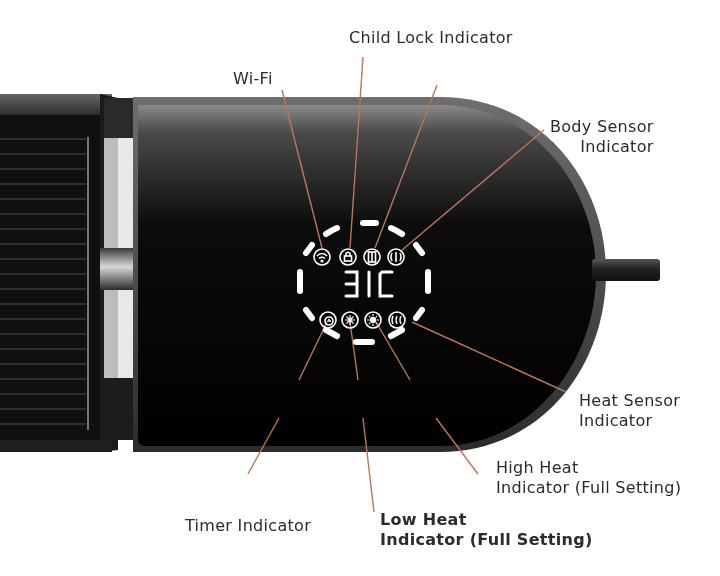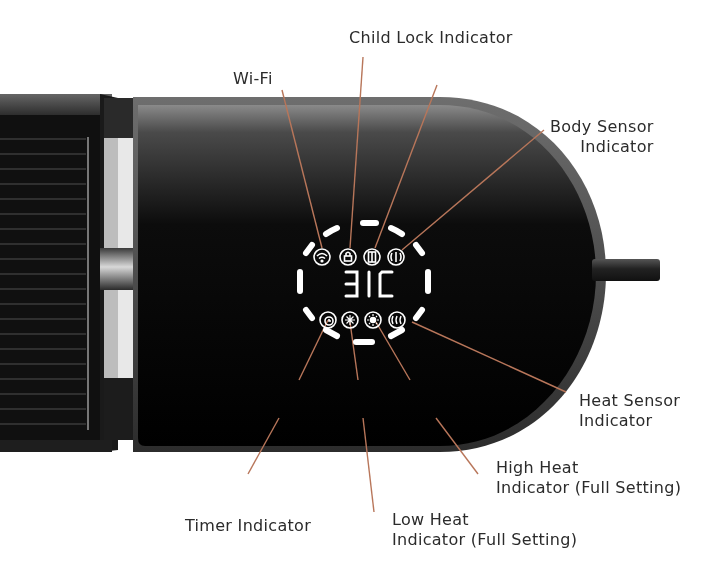--- a/index.html
+++ b/index.html
@@ -183,17 +183,17 @@
   <span>Heat Sensor</span>
   <span>Indicator</span>
 </div>
 <div class="label" style="left:496px;top:458px;">
   <span>High Heat</span>
   <span>Indicator (Full Setting)</span>
 </div>
 <div class="label" style="left:185px;top:480px;margin-top:36px;">
   <span>Timer Indicator</span>
 </div>
-<div class="label" style="left:392px;top:510px;">
+<div class="label" style="left:380px;top:510px;font-weight:bold;">
   <span>Low Heat</span>
   <span>Indicator (Full Setting)</span>
 </div>
 </div>
 
 </body></html>

